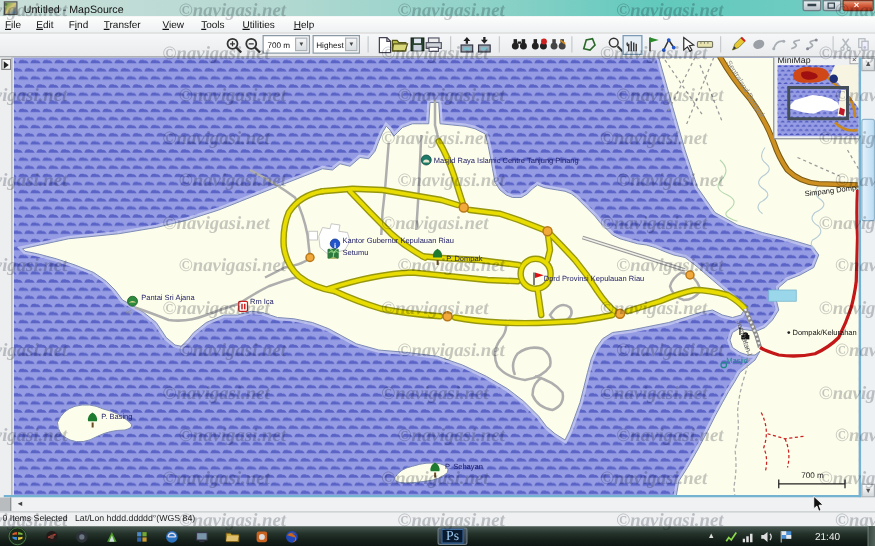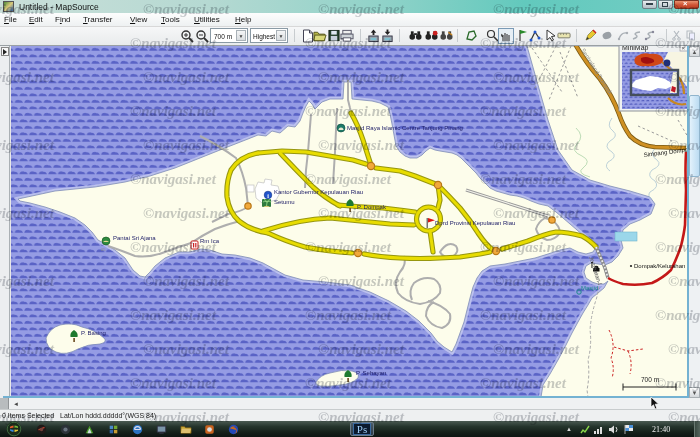--- a/index.html
+++ b/index.html
@@ -549,21 +549,21 @@
         <path d="M1,3 h2 l3,-2.5 v8 L3,6 H1 Z" fill="#ddd"></path>
         <path d="M8,2 Q10,4.5 8,7" fill="none" stroke="#ddd" stroke-width="1"></path>
       </svg>
 <svg class="abs" style="left:624px;top:3px;" width="10" height="11" viewBox="0 0 10 11">
         <rect x="1" y="1" width="8" height="6" fill="#4a90d8"></rect>
         <rect x="1" y="1" width="4" height="3" fill="#e8e8e8"></rect>
         <rect x="5" y="4" width="4" height="3" fill="#e8e8e8"></rect>
         <line x1="1" y1="1" x2="1" y2="10" stroke="#aaa" stroke-width="1"></line>
       </svg>
 
-<span class="abs" style="left:652px;top:4px;font-size:8px;color:#eee;font-family:Liberation Serif, serif;">21:40</span>
+<span class="abs" style="left:652px;top:4px;font-size:8px;color:#eee;">21:40</span>
 <div class="abs" style="left:694px;top:0;width:6px;height:16px;background:linear-gradient(90deg,#3a4a42,#55655d);border-left:1px solid #6a7a72;"></div>
 </div>
 
 <div class="abs" id="wm" style="left:0;top:0;width:700px;height:437px;pointer-events:none;overflow:hidden;">
 <span class="wmt" style="left:-32px;top:1px;">©navigasi.net</span>
 <span class="wmt" style="left:143px;top:1px;">©navigasi.net</span>
 <span class="wmt" style="left:318px;top:1px;">©navigasi.net</span>
 <span class="wmt" style="left:493px;top:1px;">©navigasi.net</span>
 <span class="wmt" style="left:668px;top:1px;">©navigasi.net</span>
 <span class="wmt" style="left:130px;top:35px;">©navigasi.net</span>

